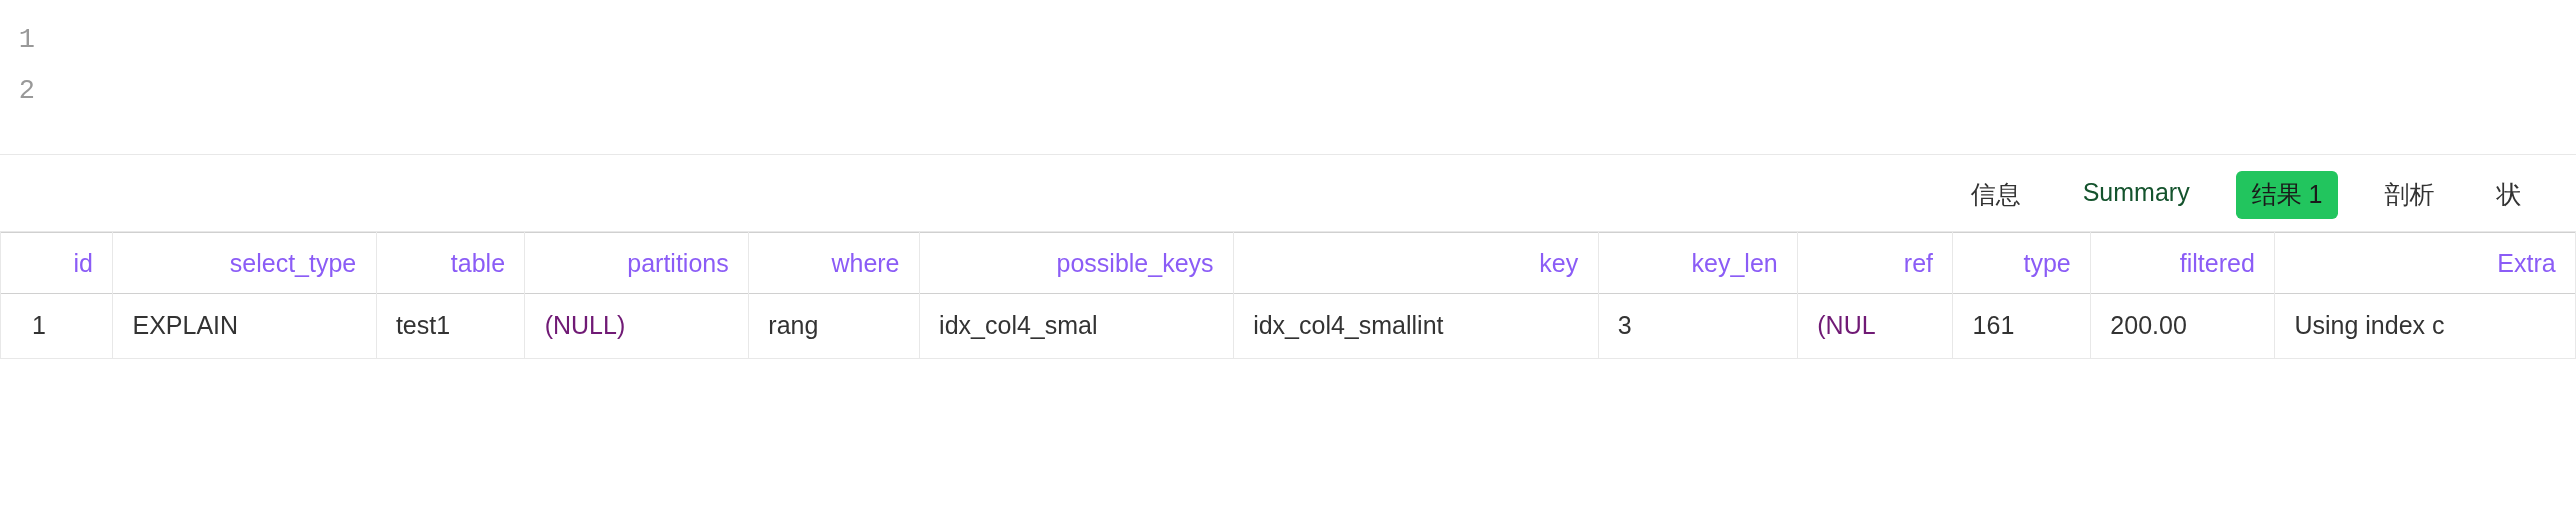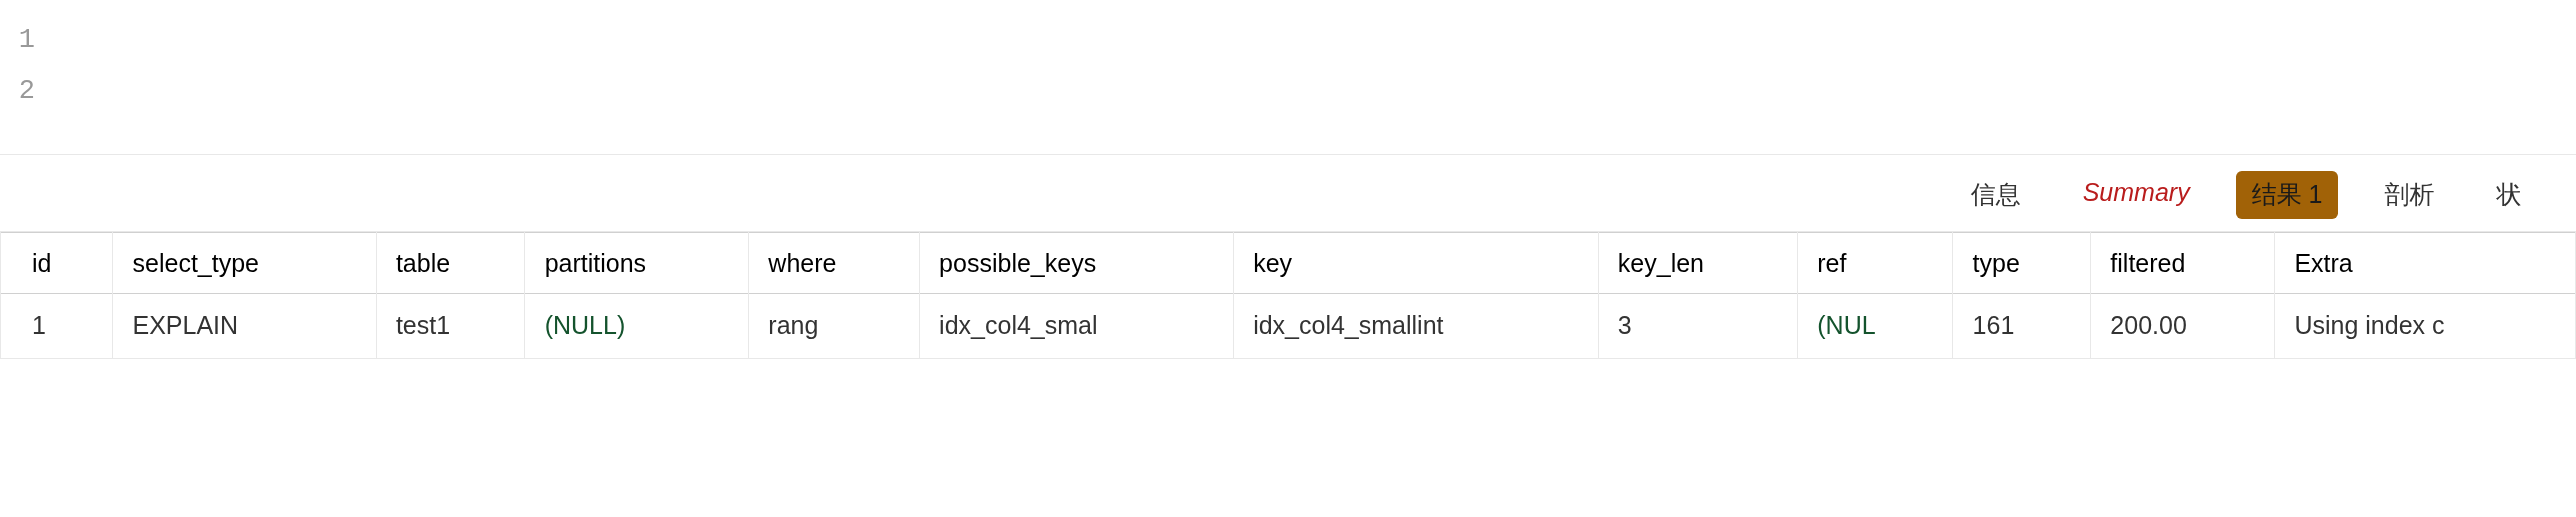--- a/index.html
+++ b/index.html
@@ -67,29 +67,28 @@
       font-size: 25px;
       color: #333333;
       cursor: pointer;
       padding: 7.7px 15.5px;
       border-radius: 5.8px;
       background: transparent;
       border: none;
     }
 
     .toolbar-btn.active {
-      background: #a16207;
+      background: #22c55e;
       color: #1a1a1a;
       font-weight: 500;
     }
 
     .toolbar-btn.summary {
-      color: #b91c1c;
+      color: #14532d;
       font-weight: 400;
-      font-style: italic;
     }
 
     
     .table-wrapper {
       overflow-x: auto;
       background: #ffffff;
     }
 
     table {
       width: 100%;
@@ -98,23 +97,23 @@
     }
 
     thead tr {
       border-top: 1px solid #d0d0d0;
       border-bottom: 1px solid #d0d0d0;
       background: #ffffff;
     }
 
     th {
       padding: 15.5px 19.3px;
-      text-align: left;
+      text-align: right;
       font-weight: 400;
-      color: #000000;
+      color: #8b5cf6;
       border-right: 1px solid #e8e8e8;
       white-space: nowrap;
     }
 
     th:first-child {
       border-left: 1px solid #e8e8e8;
       padding-left: 31px;
     }
 
     tbody tr {
@@ -127,21 +126,21 @@
       border-right: 1px solid #e8e8e8;
       white-space: nowrap;
     }
 
     td:first-child {
       border-left: 1px solid #e8e8e8;
       padding-left: 31px;
     }
 
     .null-val {
-      color: #14532d;
+      color: #701a75;
     }
   </style>
 </head>
 <body>
 
 <div class="code-area">
   <div class="code-line">
     <span class="line-number">1</span>
     <span class="code-text"></span>
   </div>

